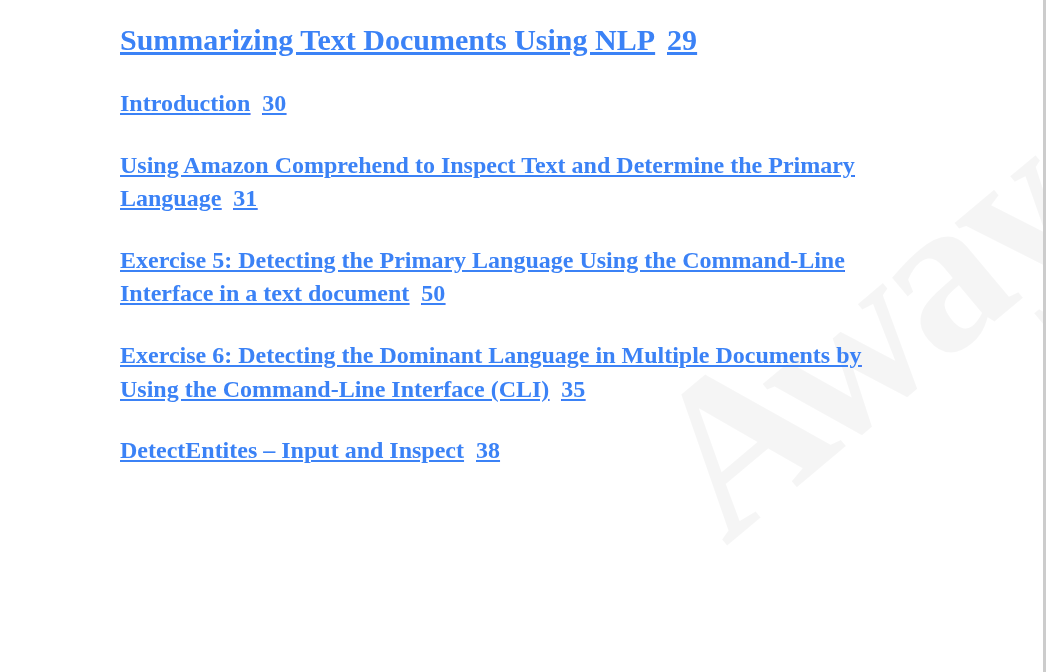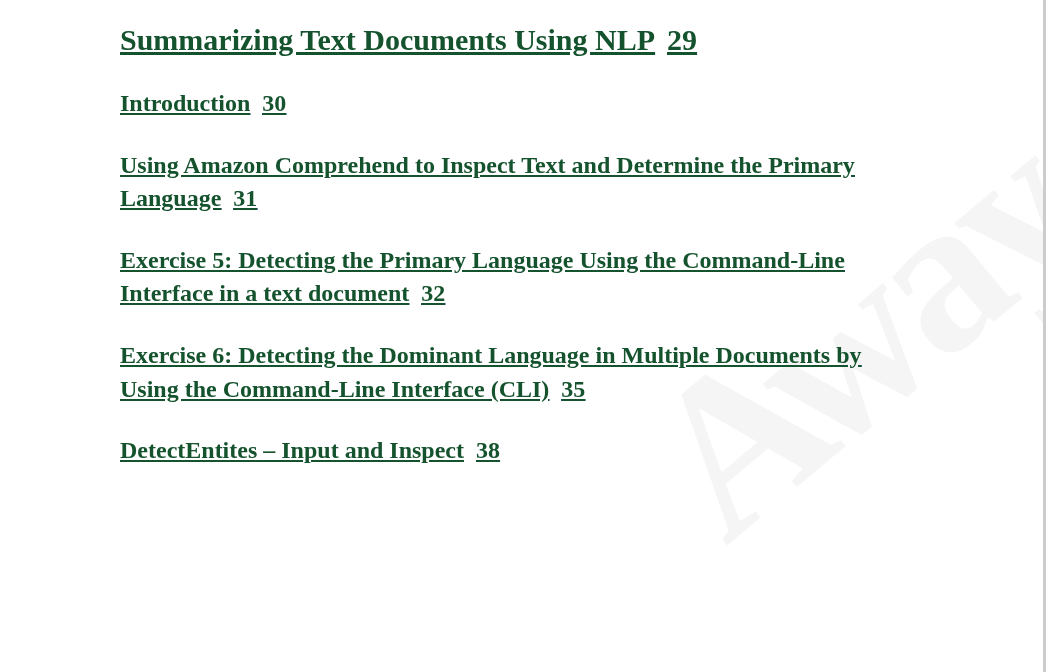--- a/index.html
+++ b/index.html
@@ -44,21 +44,21 @@
     }
     .toc-entry {
       font-size: 24px;
       font-weight: bold;
       color: #0000EE;
       text-decoration: underline;
       margin-bottom: 28px;
       line-height: 1.4;
     }
     .toc-entry a, .toc-title a {
-      color: #14532d;
+      color: #3b82f6;
     }
     .page-num {
       margin-left: 12px;
     }
   </style>
 </head>
 <body>
 
 <div class="watermark">Away</div>
 
@@ -70,21 +70,21 @@
   <div class="toc-entry">
     <a href="#"><span>Introduction</span><span class="page-num">30</span></a>
   </div>
 
 
   <div class="toc-entry">
     <a href="#"><span>Using Amazon Comprehend to Inspect Text and Determine the Primary Language</span><span class="page-num">31</span></a>
   </div>
 
   <div class="toc-entry">
-    <a href="#"><span>Exercise 5: Detecting the Primary Language Using the Command-Line Interface in a text document</span><span class="page-num">32</span></a>
+    <a href="#"><span>Exercise 5: Detecting the Primary Language Using the Command-Line Interface in a text document</span><span class="page-num">50</span></a>
   </div>
 
   <div class="toc-entry">
     <a href="#"><span>Exercise 6: Detecting the Dominant Language in Multiple Documents by Using the Command-Line Interface (CLI)</span><span class="page-num">35</span></a>
   </div>
 
 
 
   <div class="toc-entry">
     <a href="#"><span>DetectEntites – Input and Inspect</span><span class="page-num">38</span></a>

